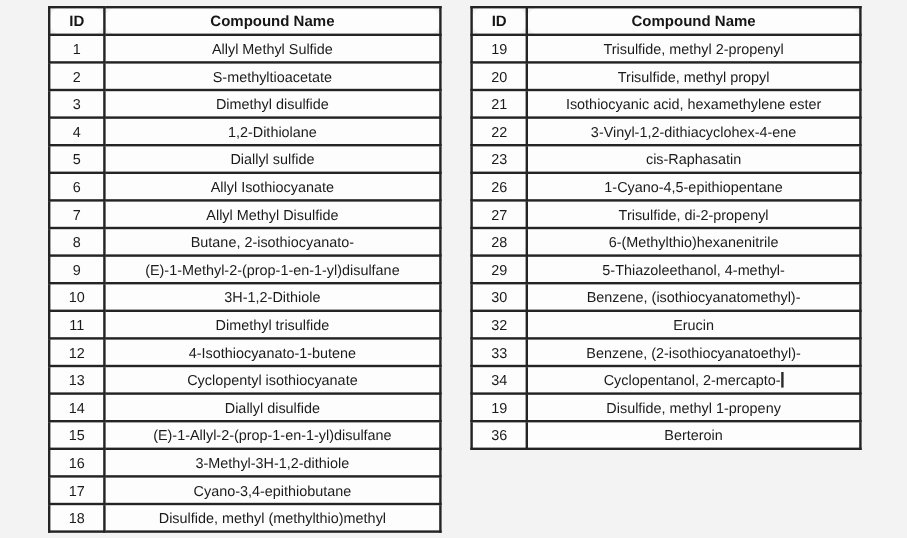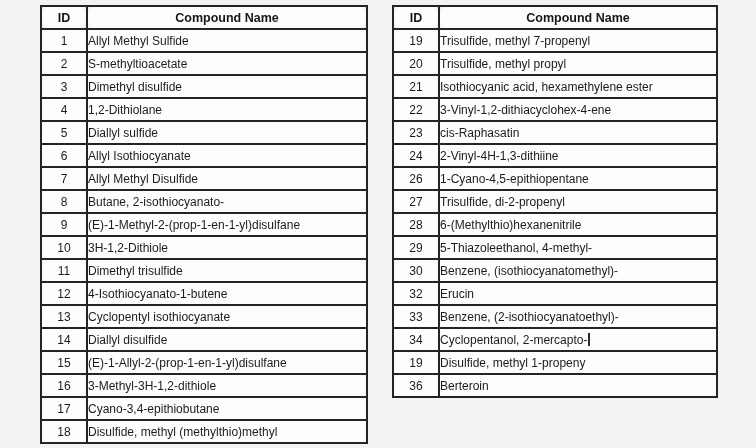--- a/index.html
+++ b/index.html
@@ -39,21 +39,21 @@
     font-weight: bold;
     text-align: center;
     font-size: 12.5px;
     color: #161616;
     border-radius: 11px;
   }
   td.id, th.id {
     text-align: center;
   }
   td.name {
-    text-align: left;
+    text-align: center;
     padding: 0 4px 0 12px;
     margin-left: 46px;
   }
   #table-left  { left: 40px;  width: 328px; }
   #table-right { left: 392px; width: 326px; }
   col.c-id   { width: 46px; }
   col.c-name { width: auto; }
   .caret {
     display: inline-block;
     width: 1.5px;
@@ -162,43 +162,39 @@
       </colgroup>
     <thead>
       <tr>
         <th class="id">ID</th>
         <th>Compound Name</th>
       </tr>
     </thead>
     <tbody>
         <tr>
           <td class="id">19</td>
-          <td class="name">Trisulfide, methyl 7-propenyl</td>
+          <td class="name">Trisulfide, methyl 2-propenyl</td>
         </tr>
         <tr>
           <td class="id">20</td>
           <td class="name">Trisulfide, methyl propyl</td>
         </tr>
         <tr>
           <td class="id">21</td>
           <td class="name">Isothiocyanic acid, hexamethylene ester</td>
         </tr>
         <tr>
           <td class="id">22</td>
           <td class="name">3-Vinyl-1,2-dithiacyclohex-4-ene</td>
         </tr>
         <tr>
           <td class="id">23</td>
           <td class="name">cis-Raphasatin</td>
         </tr>
         <tr>
-          <td class="id">24</td>
-          <td class="name">2-Vinyl-4H-1,3-dithiine</td>
-        </tr>
-        <tr>
           <td class="id">26</td>
           <td class="name">1-Cyano-4,5-epithiopentane</td>
         </tr>
         <tr>
           <td class="id">27</td>
           <td class="name">Trisulfide, di-2-propenyl</td>
         </tr>
         <tr>
           <td class="id">28</td>
           <td class="name">6-(Methylthio)hexanenitrile</td>

